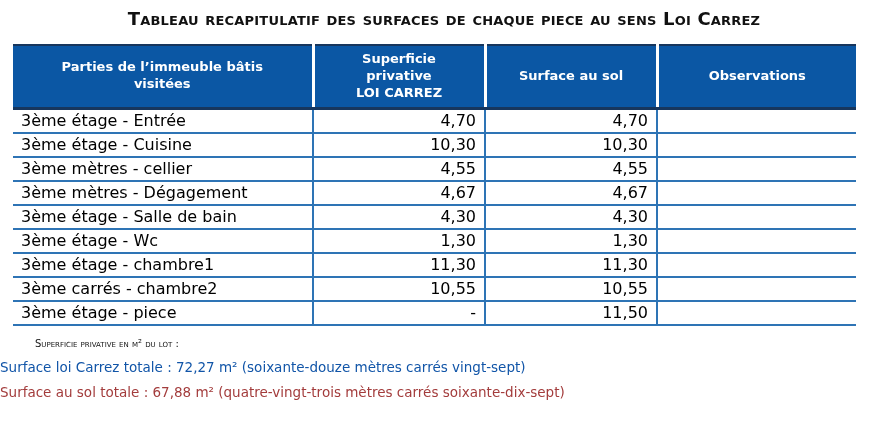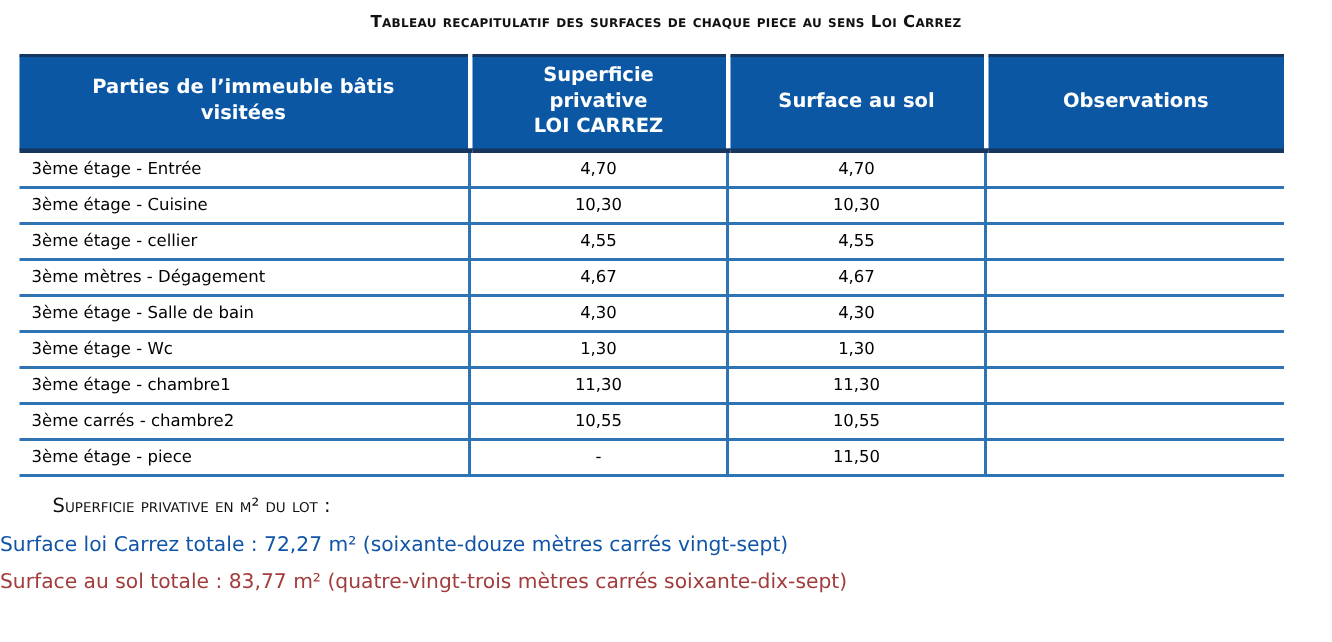--- a/index.html
+++ b/index.html
@@ -15,21 +15,21 @@
   body{
     width:888px;height:428px;
     background:#ffffff;
     font-family:"DejaVu Sans","Liberation Sans",sans-serif;
     color:#000;
     overflow:hidden;
   }
   .page-title{
     margin:8px 0 0 0;
     text-align:center;
-    font-size:11px;
+    font-size:18px;
     font-weight:bold;
     font-variant:small-caps;
     letter-spacing:0.2px;
     color:#111;
   }
   table.carrez-table{
     border-collapse:collapse;
     table-layout:fixed;
     width:843px;
     margin:15px 0 0 13px;
@@ -44,36 +44,36 @@
     vertical-align:middle;
     padding:5px 4px;
     white-space:pre-line;
     border-top:2px solid var(--border-dark);
     border-bottom:3px solid var(--border-dark);
   }
   .carrez-table th + th{
     border-left:3px solid #ffffff;
   }
   .carrez-table td{
-    font-size:11px;
+    font-size:16px;
     line-height:14px;
     padding:4px 8px;
     border-bottom:2px solid var(--border-blue);
     height:14px;
     overflow:hidden;
   }
   .carrez-table td + td{
     border-left:2px solid var(--border-blue);
   }
   .carrez-table td.cell-num{
-    text-align:center;
+    text-align:right;
   }
   .lot-line{
     margin:12px 0 0 35px;
-    font-size:13px;
+    font-size:10px;
     font-variant:small-caps;
     color:#111;
   }
   .total-line{
     margin:10px 0 0 0;
     font-size:13.5px;
     font-weight:normal;
   }
   .total-blue{ color:var(--total-blue-text); }
   .total-red{ color:var(--total-red-text); margin-top:9px; }
@@ -111,21 +111,21 @@
         <td class="cell-num">4,70</td>
         <td class="cell-obs"></td>
       </tr>
         <tr>
         <td class="cell-label">3ème étage - Cuisine</td>
         <td class="cell-num">10,30</td>
         <td class="cell-num">10,30</td>
         <td class="cell-obs"></td>
       </tr>
         <tr>
-        <td class="cell-label">3ème étage - cellier</td>
+        <td class="cell-label">3ème mètres - cellier</td>
         <td class="cell-num">4,55</td>
         <td class="cell-num">4,55</td>
         <td class="cell-obs"></td>
       </tr>
         <tr>
         <td class="cell-label">3ème mètres - Dégagement</td>
         <td class="cell-num">4,67</td>
         <td class="cell-num">4,67</td>
         <td class="cell-obs"></td>
       </tr>
@@ -159,15 +159,15 @@
         <td class="cell-num">11,50</td>
         <td class="cell-obs"></td>
       </tr>
       </tbody>
   </table>
 
   <p class="lot-line">Superficie privative en m² du lot :</p>
 
   <p class="total-line total-blue">Surface loi Carrez totale : 72,27 m² (soixante-douze mètres carrés vingt-sept)</p>
 
-  <p class="total-line total-red">Surface au sol totale : 83,77 m² (quatre-vingt-trois mètres carrés soixante-dix-sept)</p>
+  <p class="total-line total-red">Surface au sol totale : 67,88 m² (quatre-vingt-trois mètres carrés soixante-dix-sept)</p>
 
 </div>
 
 </body></html>

